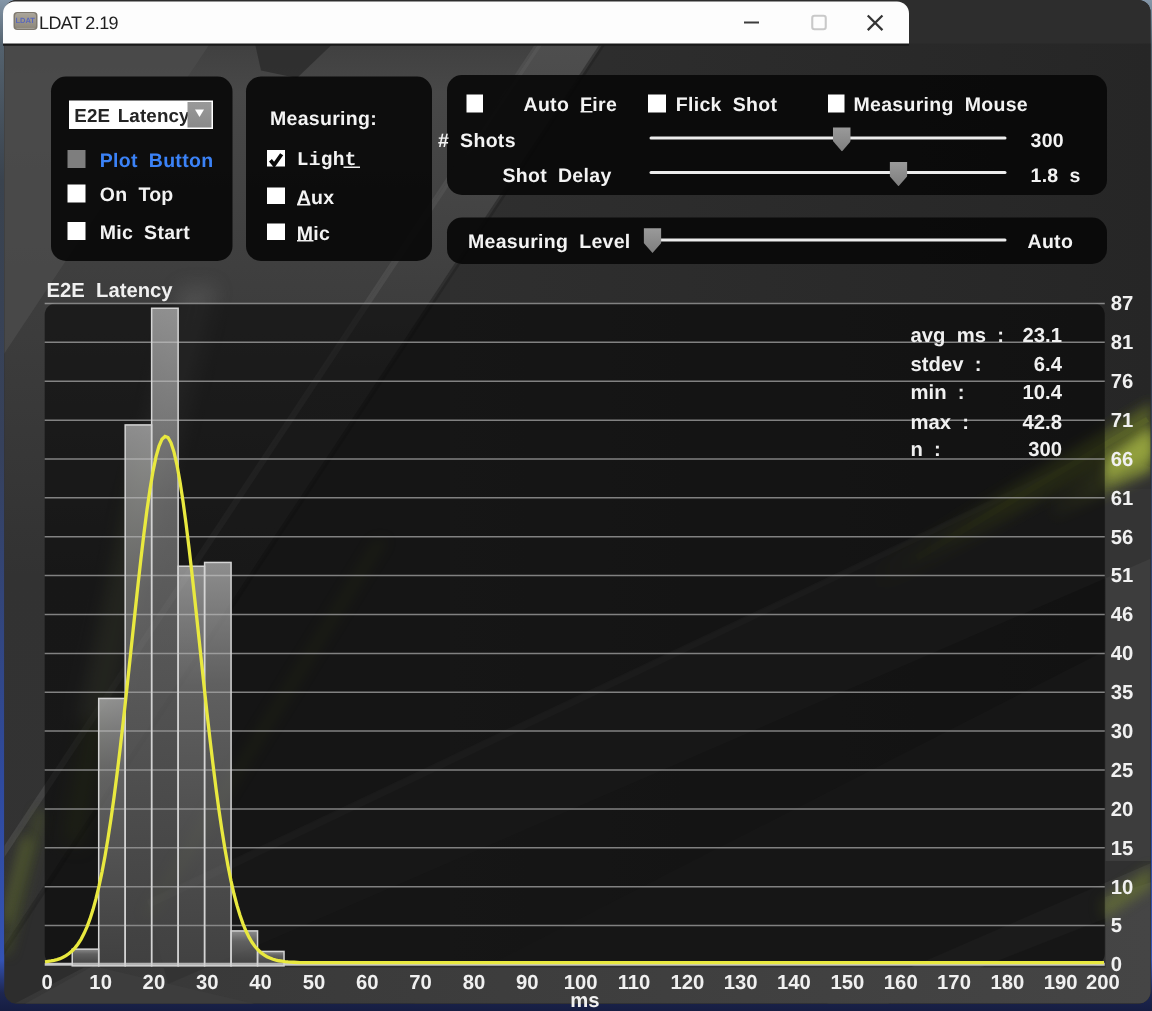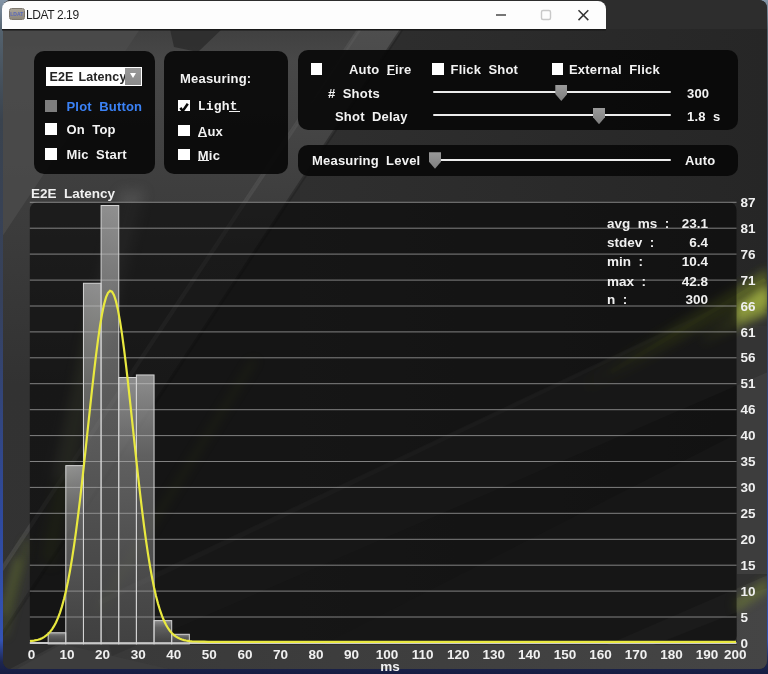--- a/index.html
+++ b/index.html
@@ -220,22 +220,22 @@
 <span class="cb" style="left:178px;top:124.5px;"></span>
 <span class="t" style="left:197.8px;top:123.8px;"><span class="u">A</span>ux</span>
 <span class="cb" style="left:178px;top:148.5px;"></span>
 <span class="t" style="left:197.8px;top:147.8px;"><span class="u">M</span>ic</span>
 
 <span class="cb" style="left:310.5px;top:63px;"></span>
 <span class="t" style="left:349px;top:61.8px;">Auto <span class="u">F</span>ire</span>
 <span class="cb" style="left:432px;top:63px;"></span>
 <span class="t" style="left:450.5px;top:61.8px;">Flick Shot</span>
 <span class="cb" style="left:551.5px;top:63px;"></span>
-<span class="t" style="left:569px;top:61.8px;">External Flick</span>
-<span class="t" style="left:328px;top:85.5px;"># Shots</span>
+<span class="t" style="left:569px;top:61.8px;">Measuring Mouse</span>
+<span class="t" style="left:292px;top:85.5px;"># Shots</span>
 <div class="trk" style="left:432.5px;top:90.8px;width:238px;"></div>
 <div class="thumb" style="left:555.3px;top:84.5px;"></div>
 <span class="t" style="left:687px;top:85.5px;">300</span>
 <span class="t" style="left:307px;top:109px;margin-left:28px;">Shot Delay</span>
 <div class="trk" style="left:432.5px;top:114px;width:238px;"></div>
 <div class="thumb" style="left:593px;top:107.7px;"></div>
 <span class="t" style="left:687px;top:109px;">1.8 s</span>
 
 <span class="t" style="left:312px;top:152.5px;">Measuring Level</span>
 <div class="trk" style="left:436px;top:158.5px;width:235px;"></div>

